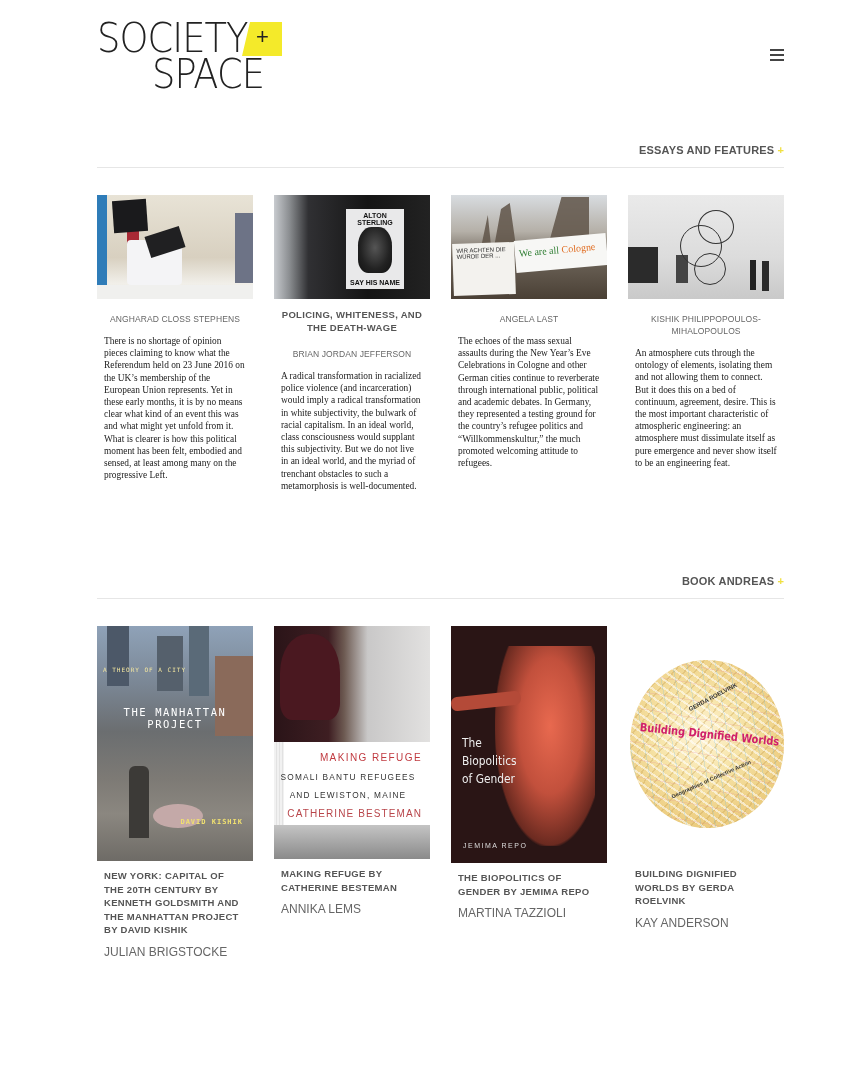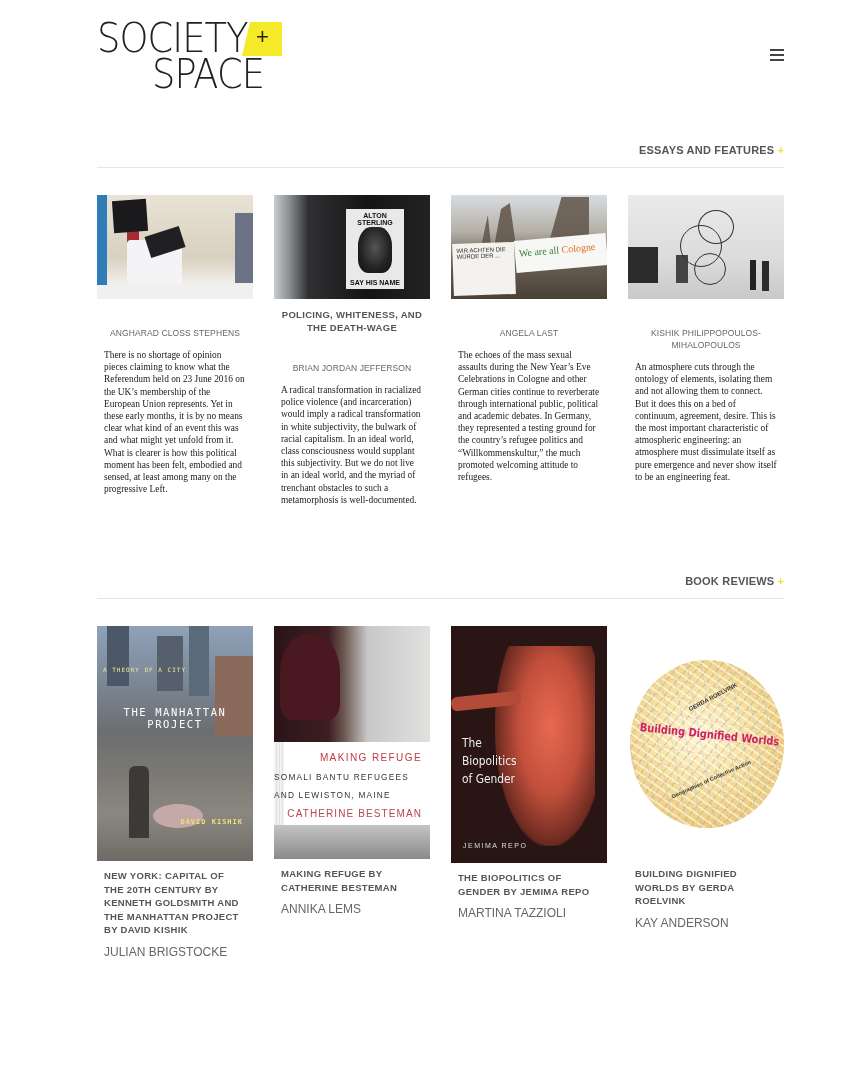--- a/index.html
+++ b/index.html
@@ -16,21 +16,21 @@
   .menu-btn { position: absolute; left: 770px; top: 49px; width: 14px; height: 12px; cursor: pointer; }
   .menu-btn i { display: block; height: 2px; background: #444; margin-bottom: 3px; }
 
   .section-head { position: absolute; left: 97px; width: 687px; height: 24px; border-bottom: 1px solid #e6e6e6; }
   .section-head .label { position: absolute; right: 0; top: 0; font-size: 11px; font-weight: 700; color: #555; letter-spacing: 0.2px; }
   .section-head .label .plus { color: #f0e040; font-weight: 700; margin-left: 3px; }
 
   .card { position: absolute; width: 156px; }
   .card .thumb { width: 156px; height: 104px; position: relative; overflow: hidden; }
   .card .title { font-size: 9.5px; font-weight: 700; color: #555; text-align: center; line-height: 13px; margin-top: 9px; letter-spacing: 0.3px; padding: 0 6px; }
-  .card .author { font-size: 8.5px; color: #666; text-align: center; line-height: 12px; margin-top: 28px; letter-spacing: 0.1px; padding: 0 4px; }
+  .card .author { font-size: 8.5px; color: #666; text-align: center; line-height: 12px; margin-top: 14px; letter-spacing: 0.1px; padding: 0 4px; }
   .card .excerpt { font-family: "Liberation Serif", serif; font-size: 9.4px; color: #222; line-height: 12.2px; margin-top: 10px; padding: 0 7px; }
 
   .book { position: absolute; width: 156px; }
   .book .cover { width: 156px; position: relative; overflow: hidden; }
   .book .btitle { font-size: 9.5px; font-weight: 700; color: #555; line-height: 13.5px; margin-top: 8px; padding: 0 7px; letter-spacing: 0.3px; }
   .book .bauthor { font-size: 12px; color: #666; line-height: 12px; margin-top: 9px; padding: 0 7px; }
 
   
   .t-brexit { background: linear-gradient(180deg,#e8e3d6 0%,#d8d0c0 60%,#f1efe9 85%,#e9e7e3 100%); }
   .t-brexit .box1 { position:absolute; left:16px; top:5px; width:34px; height:32px; background:#1a1a1c; transform: rotate(-4deg); }
@@ -67,21 +67,21 @@
   .c-manhattan .main { position:absolute; left:0; top:80px; width:156px; text-align:center; font-size:10.5px; color:#fff; letter-spacing:1.6px; font-family:"DejaVu Sans Mono", monospace; }
   .c-manhattan .auth { position:absolute; right:10px; top:192px; font-size:7px; color:#f0e070; letter-spacing:1px; font-family:"DejaVu Sans Mono", monospace; font-weight:700; }
   .c-manhattan .man { position:absolute; left:32px; top:140px; width:20px; height:72px; background:#3c3a37; border-radius:6px 6px 0 0; }
   .c-manhattan .bird { position:absolute; left:56px; top:178px; width:50px; height:24px; background:#c4a9a8; border-radius:50%; }
 
   .c-refuge { height: 233px; background:#ffffff; }
   .c-refuge .photo { position:absolute; left:0; top:0; width:156px; height:116px; background: linear-gradient(90deg,#2a1418 0%,#3e1e22 35%,#6d5a52 45%,#c9c8c8 60%,#e2e1e0 100%); }
   .c-refuge .photo .head { position:absolute; left:6px; top:8px; width:60px; height:86px; background:#4a1820; border-radius:45% 45% 20% 20%; }
   .c-refuge .bottom { position:absolute; left:0; bottom:0; width:156px; height:34px; background: linear-gradient(180deg,#c4c4c4,#8a8a8a); }
   .c-refuge .t1 { position:absolute; left:0; top:126px; width:148px; text-align:right; font-size:10px; letter-spacing:1.4px; color:#c03a40; }
-  .c-refuge .t2, .c-refuge .t3 { position:absolute; left:0; width:148px; text-align:left; font-size:8.3px; letter-spacing:1.2px; color:#333; }
+  .c-refuge .t2, .c-refuge .t3 { position:absolute; left:0; width:148px; text-align:center; font-size:8.3px; letter-spacing:1.2px; color:#333; }
   .c-refuge .t2 { top: 146px; }
   .c-refuge .t3 { top: 164px; }
   .c-refuge .t4 { position:absolute; left:0; top:182px; width:148px; text-align:right; font-size:10px; letter-spacing:1.1px; color:#b8454a; }
   .c-refuge .spine { position:absolute; left:0; top:116px; width:10px; height:84px; background: repeating-linear-gradient(90deg,#f1f1f1 0 2px,#e2e2e2 2px 3px); }
 
   .c-bio { height: 237px; background:#2a1515; }
   .c-bio .fig { position:absolute; left:44px; top:20px; width:100px; height:200px; background: radial-gradient(ellipse at 55% 40%, #e8694f 0%, #c2503c 40%, #6b2a20 70%, transparent 72%); }
   .c-bio .arm { position:absolute; left:0; top:68px; width:70px; height:14px; background:#b44a38; border-radius:6px; transform: rotate(-6deg); }
   .c-bio .t { position:absolute; left:11px; top:108px; font-size:13px; color:#eee; line-height:18px; font-family:"DejaVu Sans", sans-serif; transform: scaleX(0.82); transform-origin:left; }
   .c-bio .a { position:absolute; left:12px; top:216px; font-size:7px; letter-spacing:1.5px; color:#ddd; }
@@ -159,21 +159,21 @@
     <div class="ring" style="left:70px; top:15px; width:36px; height:34px;"></div>
     <div class="ring" style="left:66px; top:58px; width:32px; height:32px;"></div>
     <div class="p1"></div>
     <div class="p2"></div>
   </div>
   <div class="author">KISHIK PHILIPPOPOULOS-MIHALOPOULOS</div>
   <div class="excerpt">An atmosphere cuts through the ontology of elements, isolating them and not allowing them to connect. But it does this on a bed of continuum, agreement, desire. This is the most important characteristic of atmospheric engineering: an atmosphere must dissimulate itself as pure emergence and never show itself to be an engineering feat.</div>
 </div>
 
 <div class="section-head" style="top:575px;">
-  <a class="label"><span>BOOK REVIEWS</span><span class="plus">+</span></a>
+  <a class="label"><span>BOOK ANDREAS</span><span class="plus">+</span></a>
 </div>
 
 <div class="book" style="left:97px; top:626px;">
   <div class="cover c-manhattan">
     <div class="bldg" style="left:10px; top:0; width:22px; height:60px;"></div>
     <div class="bldg" style="left:60px; top:10px; width:26px; height:55px; background:#55606c;"></div>
     <div class="bldg" style="left:92px; top:0; width:20px; height:70px; background:#5a6a78;"></div>
     <div class="bldg" style="left:118px; top:30px; width:38px; height:80px; background:#8a6a5a;"></div>
     <div class="sub">A THEORY OF A CITY</div>
     <div class="main">THE MANHATTAN PROJECT</div>

